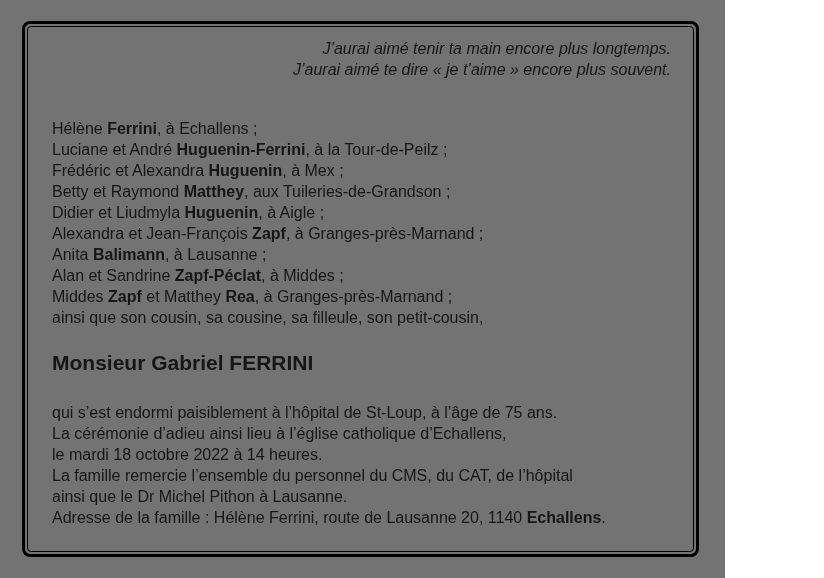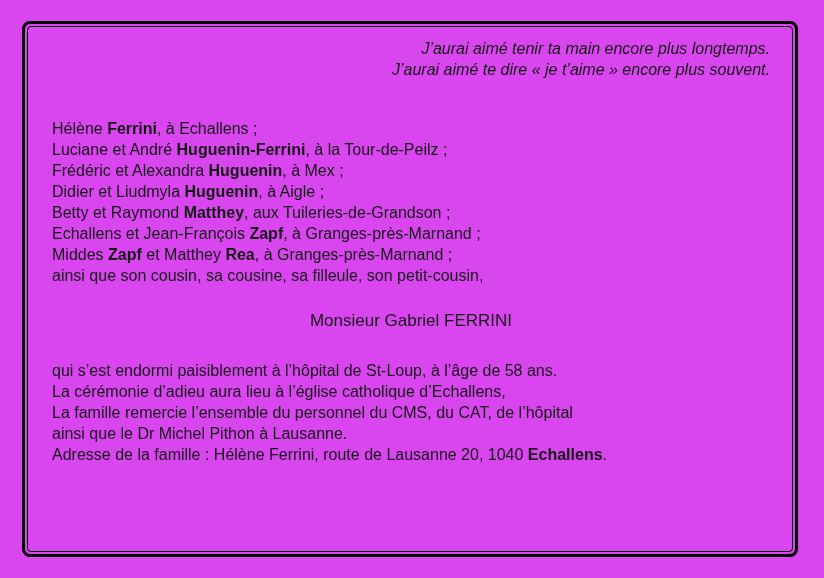--- a/index.html
+++ b/index.html
@@ -2,23 +2,23 @@
 <html><head>
 <meta charset="utf-8">
 <style>
   html, body {
     margin: 0;
     padding: 0;
     background: #ffffff;
   }
   .page {
     position: relative;
-    width: 824px;
+    width: 725px;
     height: 578px;
-    background: #d946ef;
+    background: #737373;
     font-family: "Liberation Sans", "DejaVu Sans", sans-serif;
     color: #161616;
     overflow: hidden;
   }
   .frame {
     position: absolute;
     left: 22px;
     top: 21px;
     right: 26px;
     bottom: 21px;
@@ -40,24 +40,24 @@
   }
   .epigraph {
     text-align: right;
     font-style: italic;
     margin-bottom: 38px;
   }
   .family-list {
     text-align: left;
   }
   .deceased-heading {
-    font-size: 17px;
+    font-size: 21px;
     line-height: 24px;
-    font-weight: normal;
-    text-align: center;
+    font-weight: bold;
+    text-align: left;
     margin: 23px 0 27px 0;
   }
   .details {
     text-align: left;
   }
   .line {
     white-space: pre-wrap;
   }
   .b {
     font-weight: bold;
@@ -72,30 +72,33 @@
     <div class="inner-frame">
       <div class="content">
         <div class="epigraph">
             <div class="line"><span>J’aurai aimé tenir ta main encore plus longtemps.</span></div>
             <div class="line"><span>J’aurai aimé te dire « je t’aime » encore plus souvent.</span></div>
           </div>
         <div class="family-list">
             <div class="line"><span>Hélène </span><span class="b">Ferrini</span><span>, à Echallens ;</span></div>
             <div class="line"><span>Luciane et André </span><span class="b">Huguenin-Ferrini</span><span>, à la Tour-de-Peilz ;</span></div>
             <div class="line"><span>Frédéric et Alexandra </span><span class="b">Huguenin</span><span>, à Mex ;</span></div>
+            <div class="line"><span>Betty et Raymond </span><span class="b">Matthey</span><span>, aux Tuileries-de-Grandson ;</span></div>
             <div class="line"><span>Didier et Liudmyla </span><span class="b">Huguenin</span><span>, à Aigle ;</span></div>
-            <div class="line"><span>Betty et Raymond </span><span class="b">Matthey</span><span>, aux Tuileries-de-Grandson ;</span></div>
-            <div class="line"><span>Echallens et Jean-François </span><span class="b">Zapf</span><span>, à Granges-près-Marnand ;</span></div>
+            <div class="line"><span>Alexandra et Jean-François </span><span class="b">Zapf</span><span>, à Granges-près-Marnand ;</span></div>
+            <div class="line"><span>Anita </span><span class="b">Balimann</span><span>, à Lausanne ;</span></div>
+            <div class="line"><span>Alan et Sandrine </span><span class="b">Zapf-Péclat</span><span>, à Middes ;</span></div>
             <div class="line"><span>Middes </span><span class="b">Zapf</span><span> et Matthey </span><span class="b">Rea</span><span>, à Granges-près-Marnand ;</span></div>
             <div class="line"><span>ainsi que son cousin, sa cousine, sa filleule, son petit-cousin,</span></div>
           </div>
         <div class="deceased-heading">Monsieur Gabriel FERRINI</div>
         <div class="details">
-            <div class="line"><span>qui s’est endormi paisiblement à l’hôpital de St-Loup, à l’âge de 58 ans.</span></div>
-            <div class="line"><span>La cérémonie d’adieu aura lieu à l’église catholique d’Echallens,</span></div>
+            <div class="line"><span>qui s’est endormi paisiblement à l’hôpital de St-Loup, à l’âge de 75 ans.</span></div>
+            <div class="line"><span>La cérémonie d’adieu ainsi lieu à l’église catholique d’Echallens,</span></div>
+            <div class="line"><span>le mardi 18 octobre 2022 à 14 heures.</span></div>
             <div class="line"><span>La famille remercie l’ensemble du personnel du CMS, du CAT, de l’hôpital</span></div>
             <div class="line"><span>ainsi que le Dr Michel Pithon à Lausanne.</span></div>
-            <div class="line"><span>Adresse de la famille : Hélène Ferrini, route de Lausanne 20, 1040 </span><span class="b">Echallens</span><span>.</span></div>
+            <div class="line"><span>Adresse de la famille : Hélène Ferrini, route de Lausanne 20, 1140 </span><span class="b">Echallens</span><span>.</span></div>
           </div>
       </div>
     </div>
   </div>
 </div>
 
 </body></html>

